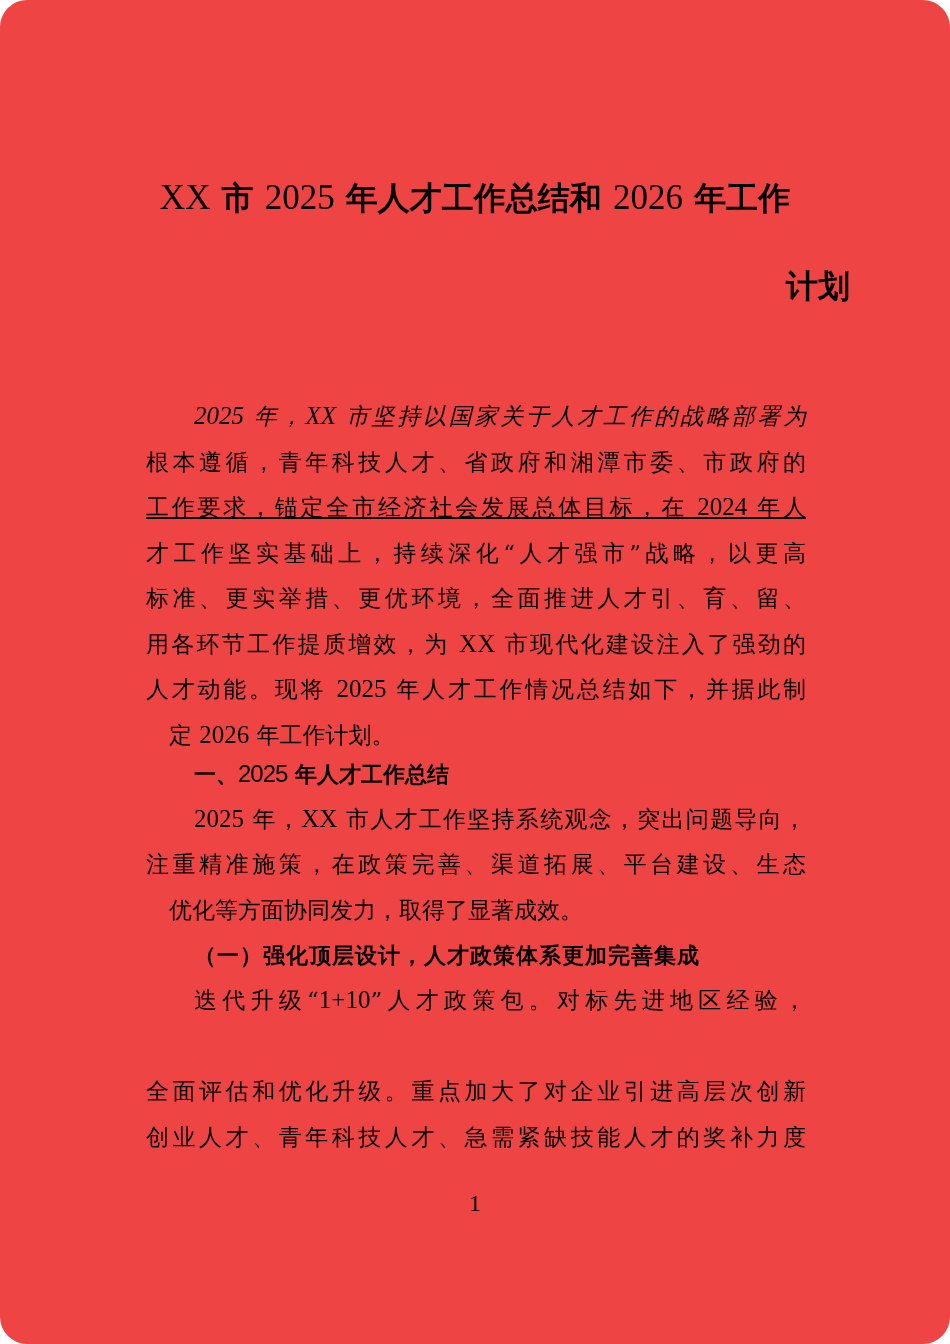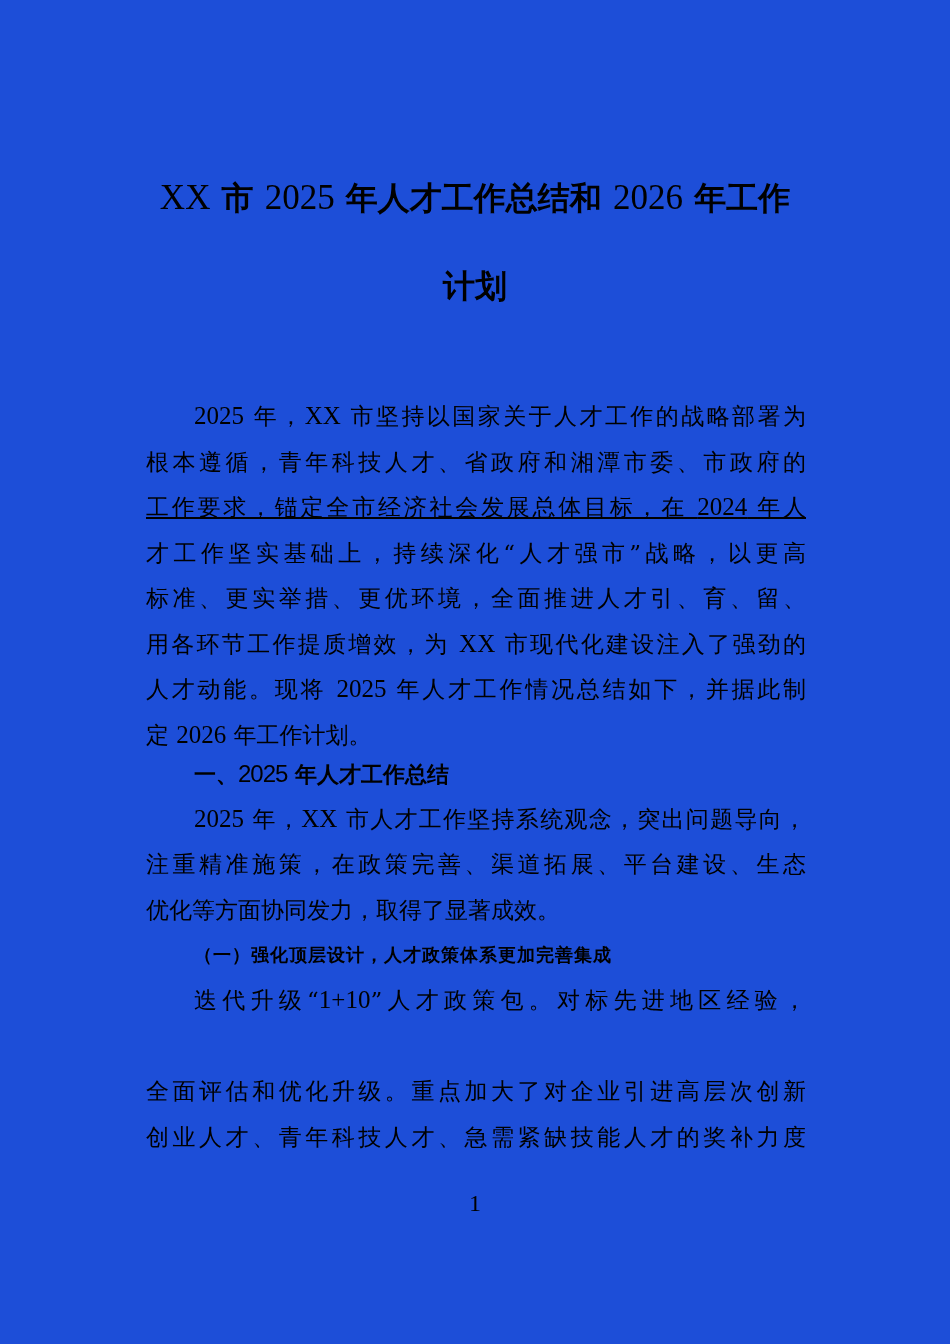--- a/index.html
+++ b/index.html
@@ -12,21 +12,22 @@
       height: 1344px;
       position: relative;
       overflow: hidden;
       color: #000000;
       font-family: "DejaVu Serif", "Liberation Serif", serif;
     }
     .page {
       position: absolute;
       left: 0; top: 0;
       width: 950px; height: 1344px;
-      background: #1d4ed8;
+      background: #ef4444;
+      border-radius: 27px;
     }
     .title {
       position: absolute;
       left: 100px;
       width: 750px;
       text-align: center;
       font-family: "DejaVu Serif", "Liberation Serif", serif;
       font-weight: bold;
       font-size: 32px;
       line-height: 40px;
@@ -44,20 +45,21 @@
       height: 36px;
       font-size: 23px;
       line-height: 36px;
       white-space: nowrap;
       text-align: justify;
       text-align-last: justify;
       letter-spacing: 0px;
     }
     .line.last {
       text-align-last: left;
+      margin-left: 23px;
     }
     .line.indent {
       left: 194px;
       width: 612px;
     }
     .latin {
       font-family: "Liberation Serif", serif;
       font-size: 25px;
     }
     .heading1 {
@@ -71,21 +73,21 @@
     }
     .heading1 .num {
       font-family: "Liberation Sans", sans-serif;
       font-weight: normal;
       font-size: 24px;
       letter-spacing: -1px;
     }
     .heading2 {
       position: absolute;
       left: 194px;
-      font-size: 18px;
+      font-size: 22px;
       line-height: 36px;
       white-space: nowrap;
       font-weight: bold;
       letter-spacing: 1px;
     }
     .page-number {
       position: absolute;
       left: 0;
       width: 950px;
       text-align: center;
@@ -95,23 +97,23 @@
     }
   </style>
 </head>
 <body>
 
 <div class="page">
 
   <div class="title" style="top:178px;">
     <span class="latin">XX</span><span> 市 </span><span class="latin">2025</span><span> 年人才工作总结和 </span><span class="latin">2026</span><span> 年工作</span>
   </div>
-  <div class="title" style="top:266px;">计划</div>
+  <div class="title" style="top:266px;text-align:right;">计划</div>
 
-  <div class="line indent" style="top:398px;"><span class="latin">2025</span><span> 年，</span><span class="latin">XX</span><span> 市坚持以国家关于人才工作的战略部署为</span></div>
+  <div class="line indent" style="top:398px;font-style:italic;"><span class="latin">2025</span><span> 年，</span><span class="latin">XX</span><span> 市坚持以国家关于人才工作的战略部署为</span></div>
   <div class="line" style="top:444px;"><span>根本遵循，青年科技人才、省政府和湘潭市委、市政府的</span></div>
   <div class="line" style="top:489px;text-decoration:underline;"><span>工作要求，锚定全市经济社会发展总体目标，在 </span><span class="latin">2024</span><span> 年人</span></div>
   <div class="line" style="top:580px;"><span>标准、更实举措、更优环境，全面推进人才引、育、留、</span></div>
   <div class="line" style="top:535px;"><span>才工作坚实基础上，持续深化“人才强市”战略，以更高</span></div>
   <div class="line" style="top:626px;"><span>用各环节工作提质增效，为 </span><span class="latin">XX</span><span> 市现代化建设注入了强劲的</span></div>
   <div class="line" style="top:671px;"><span>人才动能。现将 </span><span class="latin">2025</span><span> 年人才工作情况总结如下，并据此制</span></div>
   <div class="line last" style="top:717px;"><span>定 </span><span class="latin">2026</span><span> 年工作计划。</span></div>
 
   <div class="heading1" style="top:756px;"><span>一、</span><span class="num">2025</span><span> 年人才工作总结</span></div>
 

